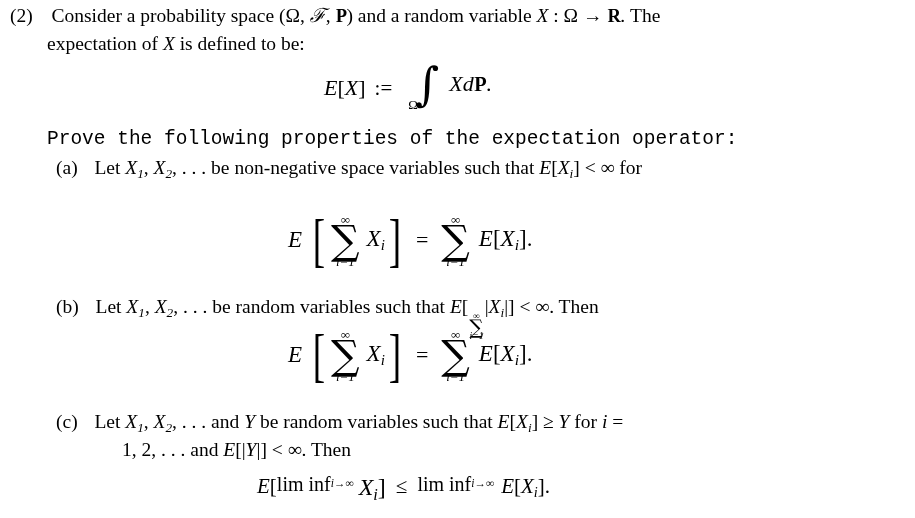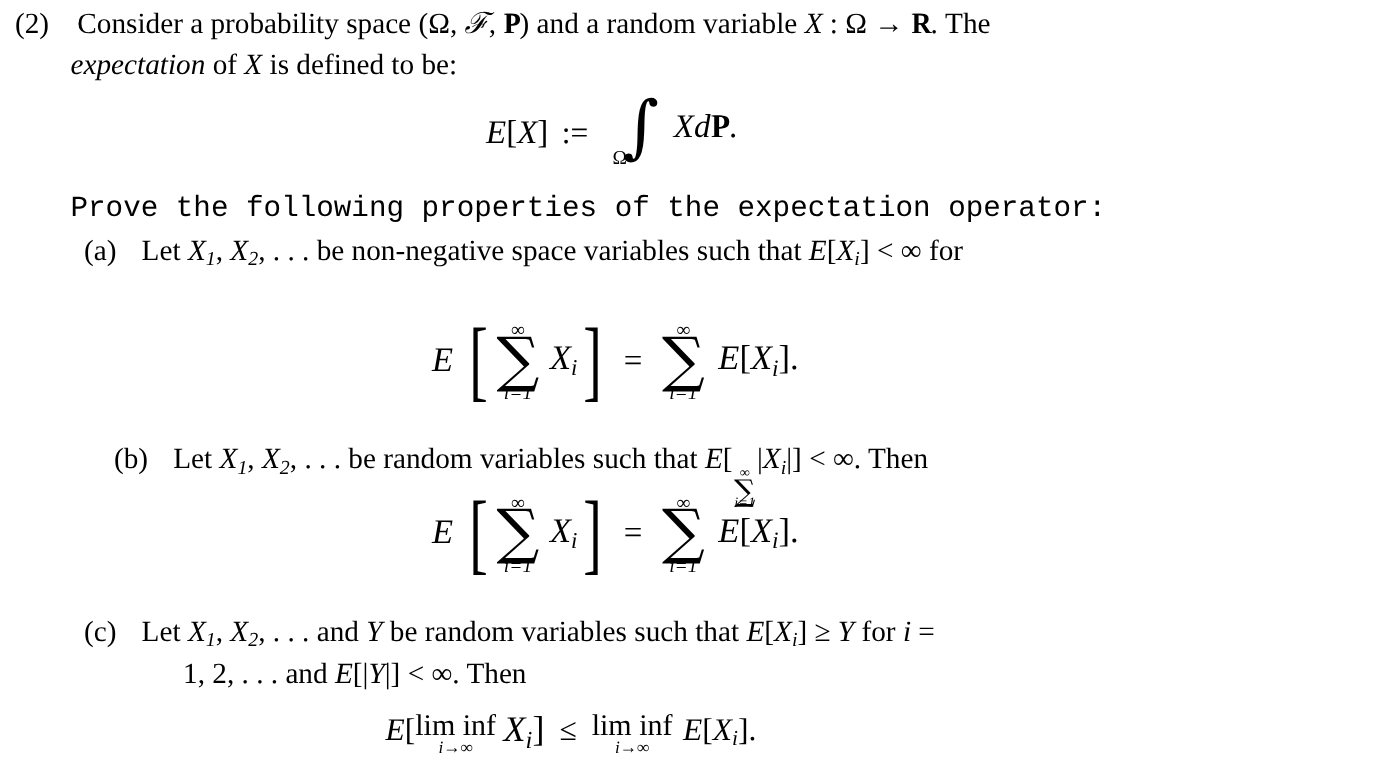--- a/index.html
+++ b/index.html
@@ -21,21 +21,21 @@
     width: 915px;
     height: 434px;
   }
 
   
   .row {
     position: absolute;
     white-space: nowrap;
     line-height: 1.0;
   }
-  .it { font-style: italic; }
+  .it { }
   .mi { font-style: italic; font-family: "Liberation Serif", "DejaVu Serif", serif; }
   .up { font-style: normal; }
 
   
   .bb {
     font-style: normal;
     font-weight: 400;
     position: relative;
     display: inline-block;
     letter-spacing: 0;
@@ -135,21 +135,20 @@
   .intbot {
     font-size: 13px;
     font-style: normal;
     margin-top: -6px;
     padding-left: 1px;
   }
 
   
   .liminfwrap {
     display: inline-flex;
-    flex-direction: column;
     align-items: center;
     line-height: 1;
   }
   .liminftop { font-size: 20px; font-style: normal; }
   .liminfbot { font-size: 11.5px; font-style: italic; margin-top: 0px; }
 
   
   .isum {
     display: inline-flex;
     flex-direction: column;
@@ -215,21 +214,21 @@
     <span class="brk">]</span>
     <span class="eqsign">=</span>
     <span class="sumwrap">
       <span class="sumtop">∞</span>
       <span class="sumglyph">∑</span>
       <span class="sumbot">i=1</span>
     </span>
     <span class="rhsE"><span>E</span><span class="up">[</span><span>X</span><span class="sub">i</span><span class="up">]</span><span class="up">.</span></span>
   </div>
 
-  <div class="row" style="left:56px; top:297px;margin-left:20px;">
+  <div class="row" style="left:56px; top:297px;">
     <span>(b)</span>
     <span style="display:inline-block;width:7px"></span>
     <span>Let </span><span class="mi">X</span><span class="sub up">1</span><span>, </span><span class="mi">X</span><span class="sub up">2</span><span>, . . .</span><span> be random variables such that </span><span class="mi">E</span><span>[</span><span class="isum">
         <span class="t">∞</span>
         <span class="g">∑</span>
         <span class="b">i=1</span>
       </span><span>|</span><span class="mi">X</span><span class="sub">i</span><span>|</span><span>]</span><span> &lt; </span><span>∞</span><span>. Then</span>
   </div>
 
   <div class="disp" style="left:288px; top:328px;">

